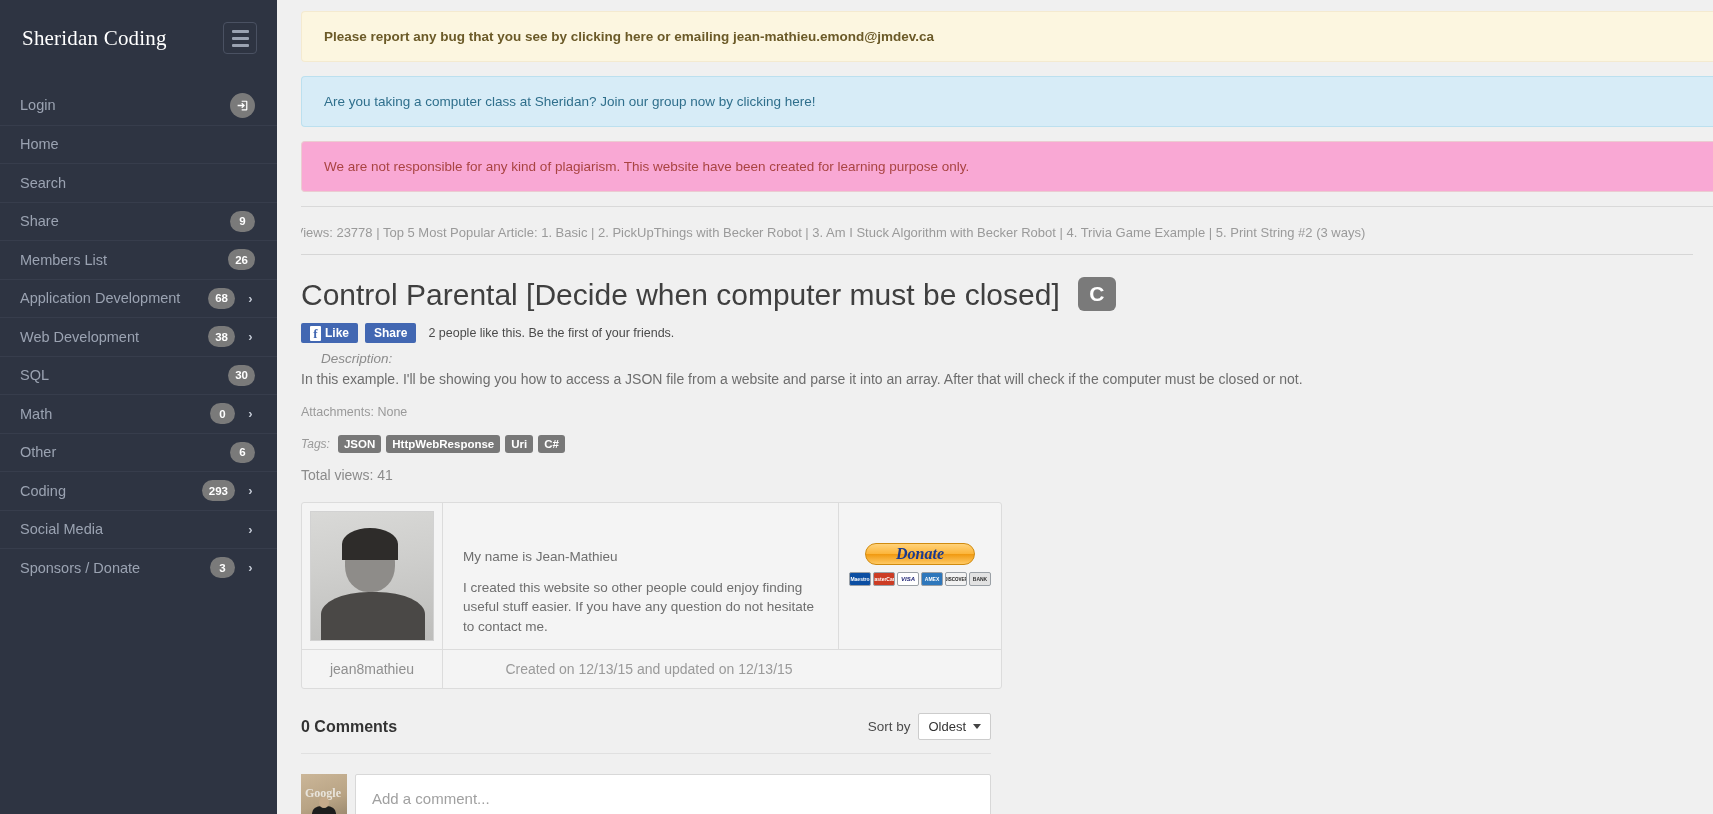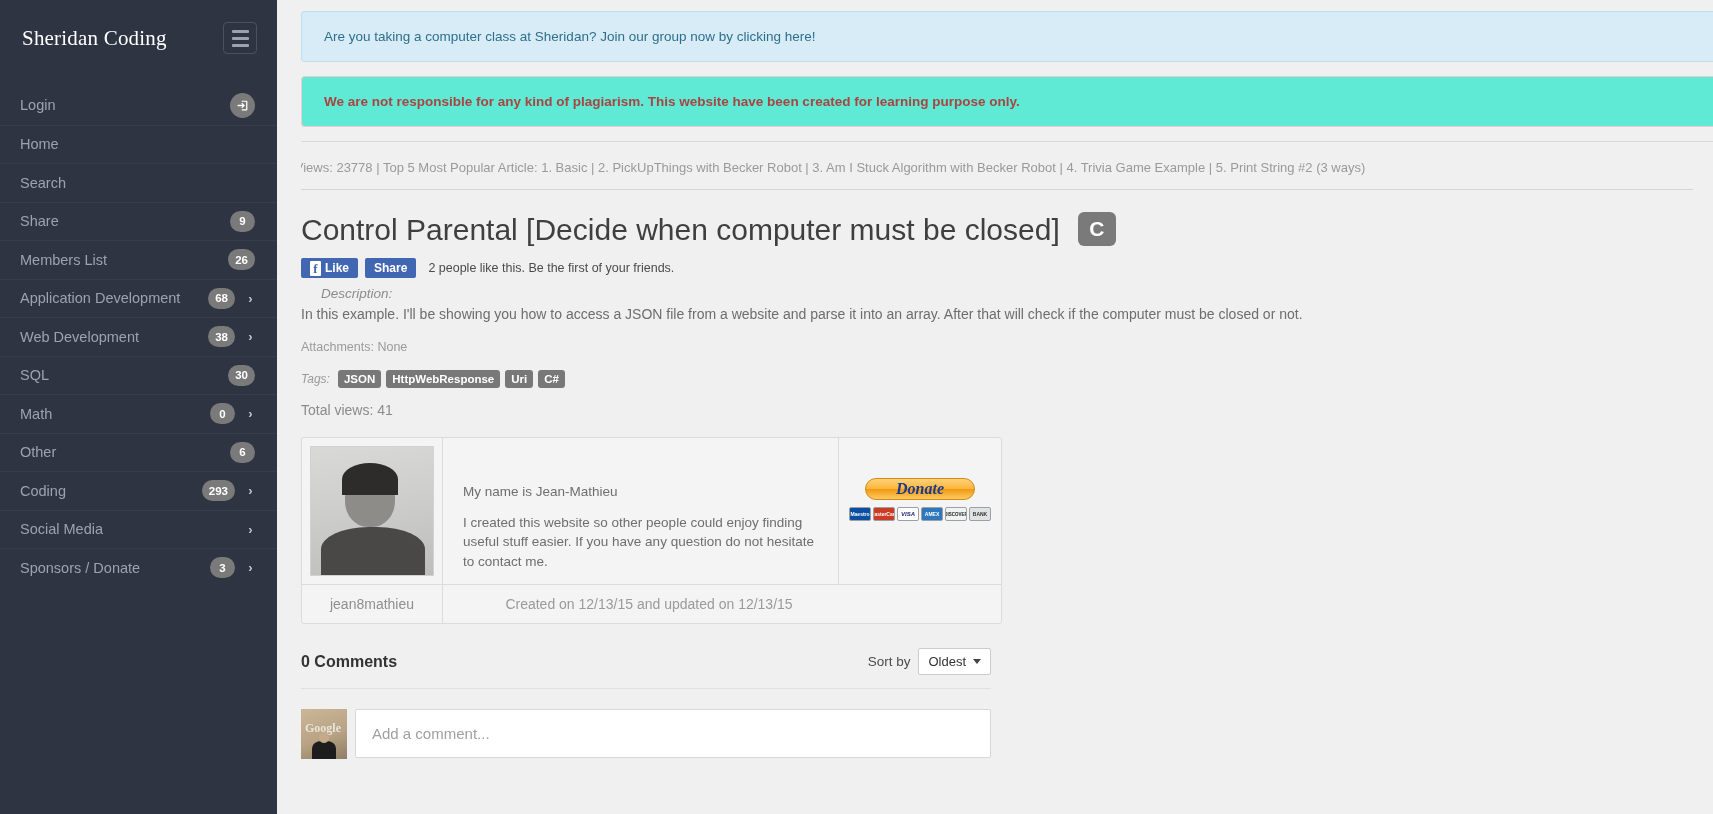--- a/index.html
+++ b/index.html
@@ -86,21 +86,21 @@
     margin: 0 0 14px 24px;
     padding: 17px 22px;
     font-size: 13.5px;
     border: 1px solid transparent;
     border-radius: 4px;
     border-right: none;
     border-top-right-radius: 0; border-bottom-right-radius: 0;
   }
   .alert-warning { background: #fcf6e0; border-color: #f4ead0; color: #6b5a28; font-weight: bold; }
   .alert-info { background: #d7ecf7; border-color: #bce0ef; color: #2f6f8c; }
-  .alert-danger { background: #5eead4; border-color: #ebccd1; color: #a94442; font-weight: bold; }
+  .alert-danger { background: #f9a8d4; border-color: #ebccd1; color: #a94442; font-weight: normal; }
 
   .ticker-wrap {
     margin-left: 24px;
     border-top: 1px solid #d9d9d9;
     padding-top: 18px;
     height: 48px;
     overflow: hidden;
     position: relative;
   }
   .ticker {
@@ -387,20 +387,23 @@
         <span class="sb-badge">3</span>
         <span class="sb-caret">›</span>
       </div>
 
     </nav>
   </aside>
 
   <main class="main">
 
     <div class="alerts">
+      <div class="alert alert-warning">
+        <span>Please report any bug that you see by clicking here or emailing jean-mathieu.emond@jmdev.ca</span>
+      </div>
       <div class="alert alert-info">
         <span>Are you taking a computer class at Sheridan? Join our group now by clicking here!</span>
       </div>
       <div class="alert alert-danger">
         <span>We are not responsible for any kind of plagiarism. This website have been created for learning purpose only.</span>
       </div>
     </div>
 
     <div class="ticker-wrap">
       <div class="ticker">le Views: 23778 | Top 5 Most Popular Article: 1. Basic | 2. PickUpThings with Becker Robot | 3. Am I Stuck Algorithm with Becker Robot | 4. Trivia Game Example | 5. Print String #2 (3 ways)</div>

